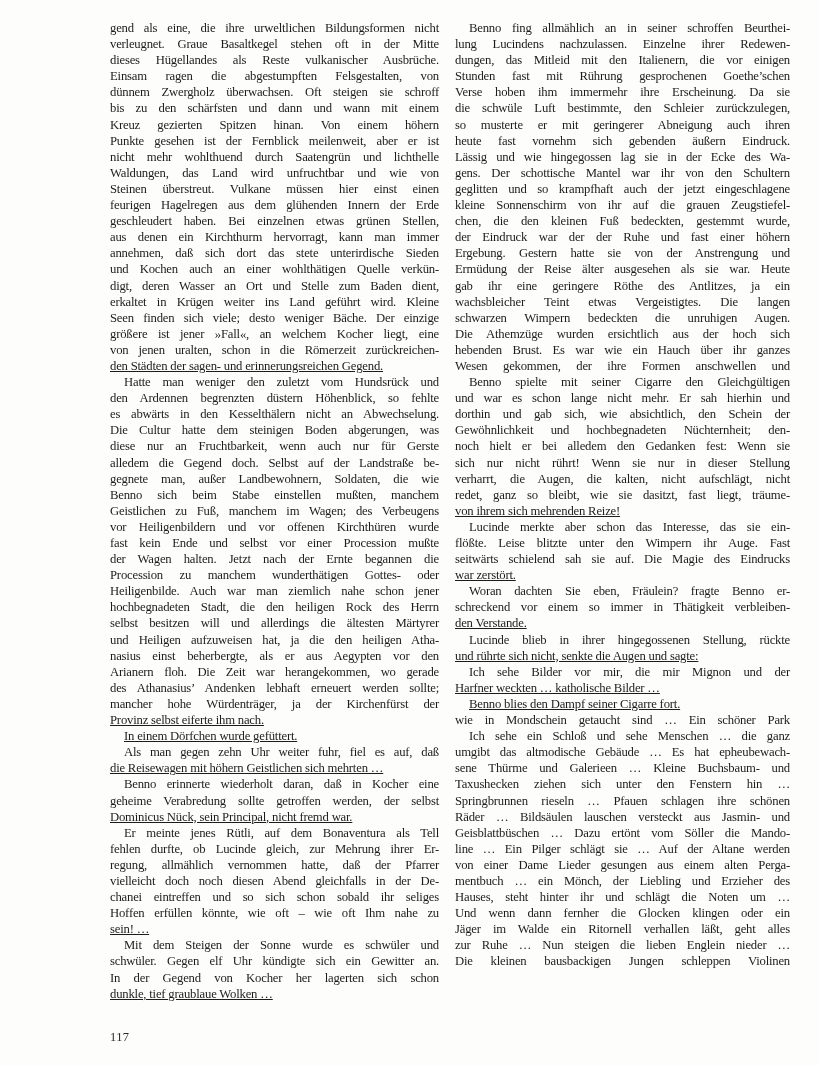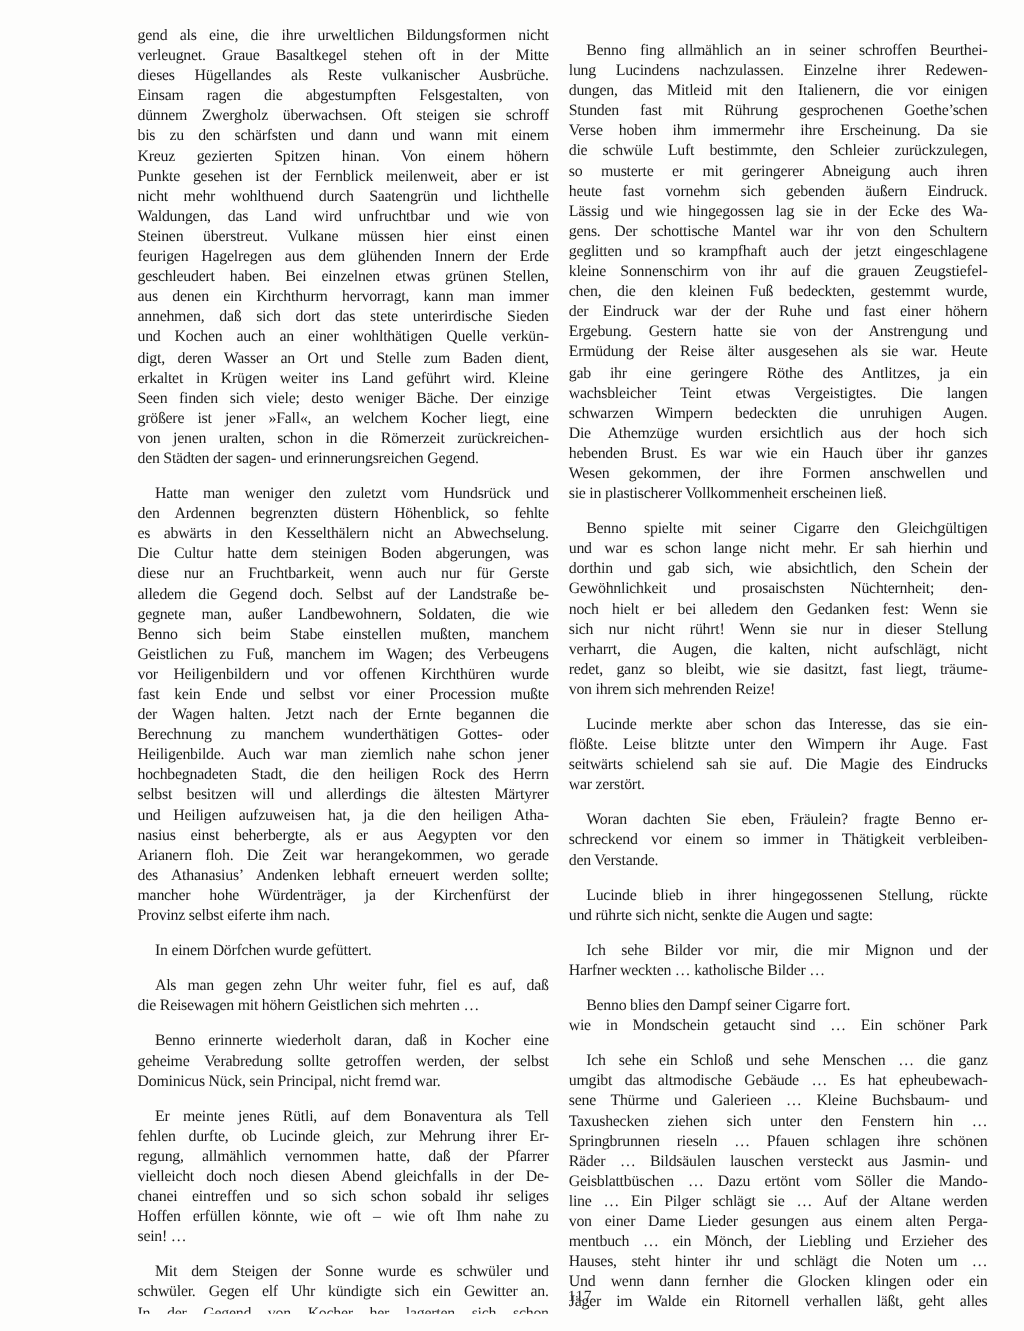--- a/index.html
+++ b/index.html
@@ -24,27 +24,27 @@
   .col-left  { width: 329px; }
   .col-right { width: 335px; }
   .line {
     font-size: 12.7px;
     line-height: 16.1px;
     letter-spacing: -0.2px;
     text-align: justify;
     text-align-last: justify;
     white-space: normal;
   }
-  .line.para-end { text-align-last: left; }
-  .line.indent { text-indent: 14px; margin-top: 12px; }
+  .line.para-end { text-align-last: left; text-decoration: underline; }
+  .line.indent { text-indent: 14px; }
   .pagenum {
     position: absolute;
-    left: 122px; top: 1030px;
+    left: 110px; top: 1030px;
     width: 684px;
-    text-align: center;
+    text-align: left;
     font-size: 12.5px;
     letter-spacing: 0.4px;
     color: #2b2b2b;
   }
   .edge-line {
     position: absolute;
     left: 76px; top: 1061px;
     width: 404px; height: 1px;
     background: #d6d6d1;
   }
@@ -82,21 +82,21 @@
         <div class="line">es abwärts in den Kesselthälern nicht an Abwechselung.</div>
         <div class="line">Die Cultur hatte dem steinigen Boden abgerungen, was</div>
         <div class="line">diese nur an Fruchtbarkeit, wenn auch nur für Gerste</div>
         <div class="line">alledem die Gegend doch. Selbst auf der Landstraße be-</div>
         <div class="line">gegnete man, außer Landbewohnern, Soldaten, die wie</div>
         <div class="line">Benno sich beim Stabe einstellen mußten, manchem</div>
         <div class="line">Geistlichen zu Fuß, manchem im Wagen; des Verbeugens</div>
         <div class="line">vor Heiligenbildern und vor offenen Kirchthüren wurde</div>
         <div class="line">fast kein Ende und selbst vor einer Procession mußte</div>
         <div class="line">der Wagen halten. Jetzt nach der Ernte begannen die</div>
-        <div class="line">Berechnung zu manchem wunderthätigen Gottes- oder</div>
+        <div class="line">Procession zu manchem wunderthätigen Gottes- oder</div>
         <div class="line">Heiligenbilde. Auch war man ziemlich nahe schon jener</div>
         <div class="line">hochbegnadeten Stadt, die den heiligen Rock des Herrn</div>
         <div class="line">selbst besitzen will und allerdings die ältesten Märtyrer</div>
         <div class="line">und Heiligen aufzuweisen hat, ja die den heiligen Atha-</div>
         <div class="line">nasius einst beherbergte, als er aus Aegypten vor den</div>
         <div class="line">Arianern floh. Die Zeit war herangekommen, wo gerade</div>
         <div class="line">des Athanasius’ Andenken lebhaft erneuert werden sollte;</div>
         <div class="line">mancher hohe Würdenträger, ja der Kirchenfürst der</div>
         <div class="line para-end">Provinz selbst eiferte ihm nach.</div>
         <div class="line indent para-end">In einem Dörfchen wurde gefüttert.</div>
@@ -133,25 +133,24 @@
         <div class="line">chen, die den kleinen Fuß bedeckten, gestemmt wurde,</div>
         <div class="line">der Eindruck war der der Ruhe und fast einer höhern</div>
         <div class="line">Ergebung. Gestern hatte sie von der Anstrengung und</div>
         <div class="line">Ermüdung der Reise älter ausgesehen als sie war. Heute</div>
         <div class="line">gab ihr eine geringere Röthe des Antlitzes, ja ein</div>
         <div class="line">wachsbleicher Teint etwas Vergeistigtes. Die langen</div>
         <div class="line">schwarzen Wimpern bedeckten die unruhigen Augen.</div>
         <div class="line">Die Athemzüge wurden ersichtlich aus der hoch sich</div>
         <div class="line">hebenden Brust. Es war wie ein Hauch über ihr ganzes</div>
         <div class="line">Wesen gekommen, der ihre Formen anschwellen und</div>
-        <div class="line para-end">sie in plastischerer Vollkommenheit erscheinen ließ.</div>
         <div class="line indent">Benno spielte mit seiner Cigarre den Gleichgültigen</div>
         <div class="line">und war es schon lange nicht mehr. Er sah hierhin und</div>
         <div class="line">dorthin und gab sich, wie absichtlich, den Schein der</div>
-        <div class="line">Gewöhnlichkeit und prosaischsten Nüchternheit; den-</div>
+        <div class="line">Gewöhnlichkeit und hochbegnadeten Nüchternheit; den-</div>
         <div class="line">noch hielt er bei alledem den Gedanken fest: Wenn sie</div>
         <div class="line">sich nur nicht rührt! Wenn sie nur in dieser Stellung</div>
         <div class="line">verharrt, die Augen, die kalten, nicht aufschlägt, nicht</div>
         <div class="line">redet, ganz so bleibt, wie sie dasitzt, fast liegt, träume-</div>
         <div class="line para-end">von ihrem sich mehrenden Reize!</div>
         <div class="line indent">Lucinde merkte aber schon das Interesse, das sie ein-</div>
         <div class="line">flößte. Leise blitzte unter den Wimpern ihr Auge. Fast</div>
         <div class="line">seitwärts schielend sah sie auf. Die Magie des Eindrucks</div>
         <div class="line para-end">war zerstört.</div>
         <div class="line indent">Woran dachten Sie eben, Fräulein? fragte Benno er-</div>

